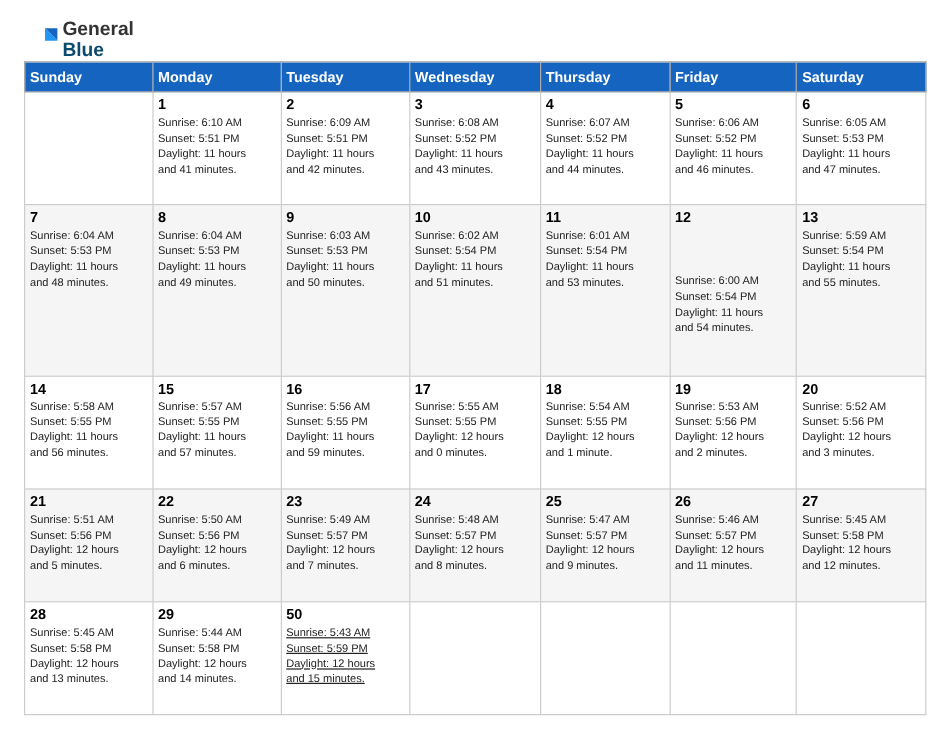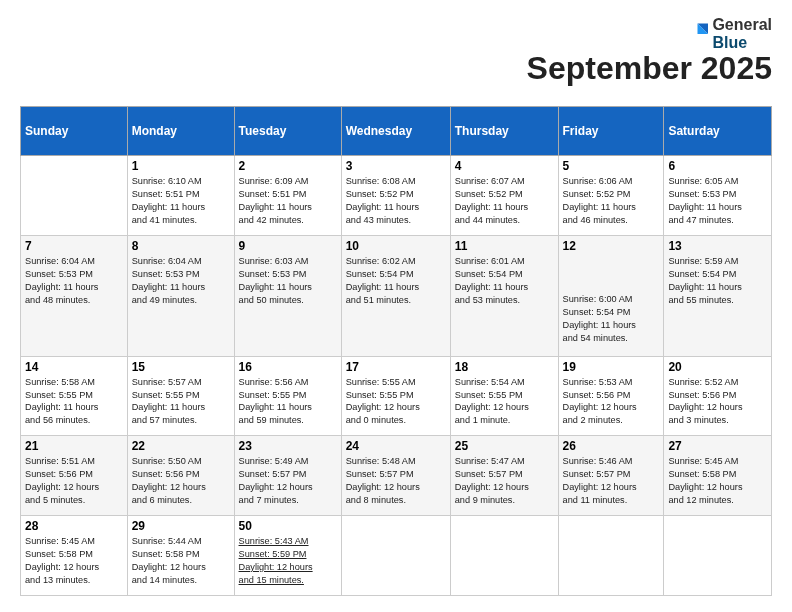--- a/index.html
+++ b/index.html
@@ -12,24 +12,23 @@
     }
     .page {
       width: 792px;
       height: 612px;
       padding: 16px 20px;
       display: flex;
       flex-direction: column;
     }
     .header {
       display: flex;
-      align-items: flex-end;
+      align-items: center;
       justify-content: space-between;
-      margin-bottom: 20px;
-      flex-direction: column;
+      margin-bottom: 0;
     }
     .logo {
       display: flex;
       align-items: center;
       gap: 4px;
     }
     .logo-text {
       font-size: 16px;
       font-weight: bold;
       line-height: 1.1;
@@ -56,21 +55,21 @@
     }
     .calendar {
       width: 100%;
       border-collapse: collapse;
       flex: 1;
       font-size: 10px;
     }
     .calendar th {
       background: #1565c0;
       color: #fff;
-      padding: 17px 4px;
+      padding: 5px 4px;
       text-align: left;
       font-size: 12px;
       font-weight: bold;
       border: 1px solid #aaa;
     }
     .calendar td {
       border: 1px solid #ccc;
       vertical-align: top;
       padding: 3px 4px;
       width: 113px;
@@ -101,21 +100,20 @@
       <svg class="logo-icon" viewBox="0 0 32 32">
         <polygon points="20,4 32,4 32,16" fill="#1565c0"></polygon>
         <polygon points="20,4 32,16 20,16" fill="#2196f3"></polygon>
       </svg>
       <div class="logo-text">
         <div class="logo-general">General</div>
         <div class="logo-blue">Blue</div>
       </div>
     </div>
     <div class="title-block">
-      <div class="month-title">September 2025</div>
     </div>
   </div>
 
   <table class="calendar">
     <thead>
       <tr>
         <th>Sunday</th>
         <th>Monday</th>
         <th>Tuesday</th>
         <th>Wednesday</th>

